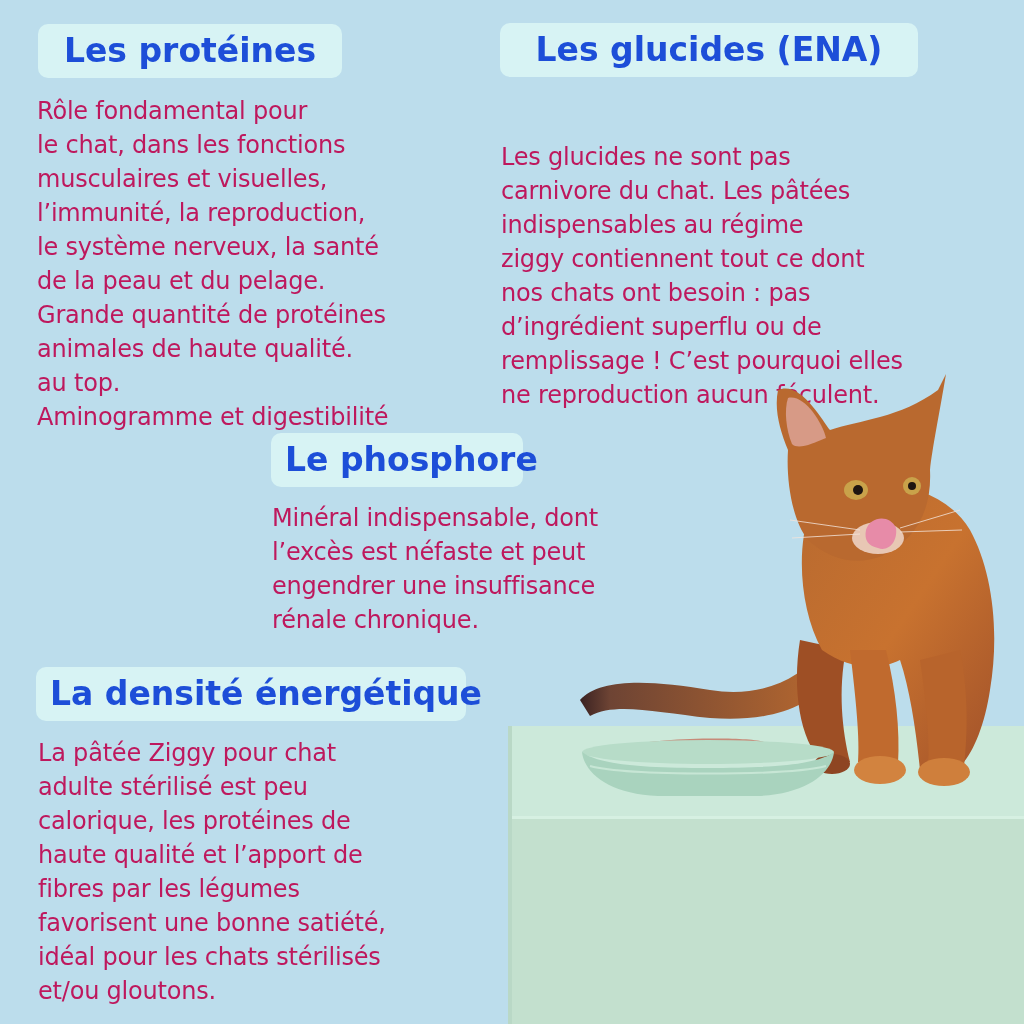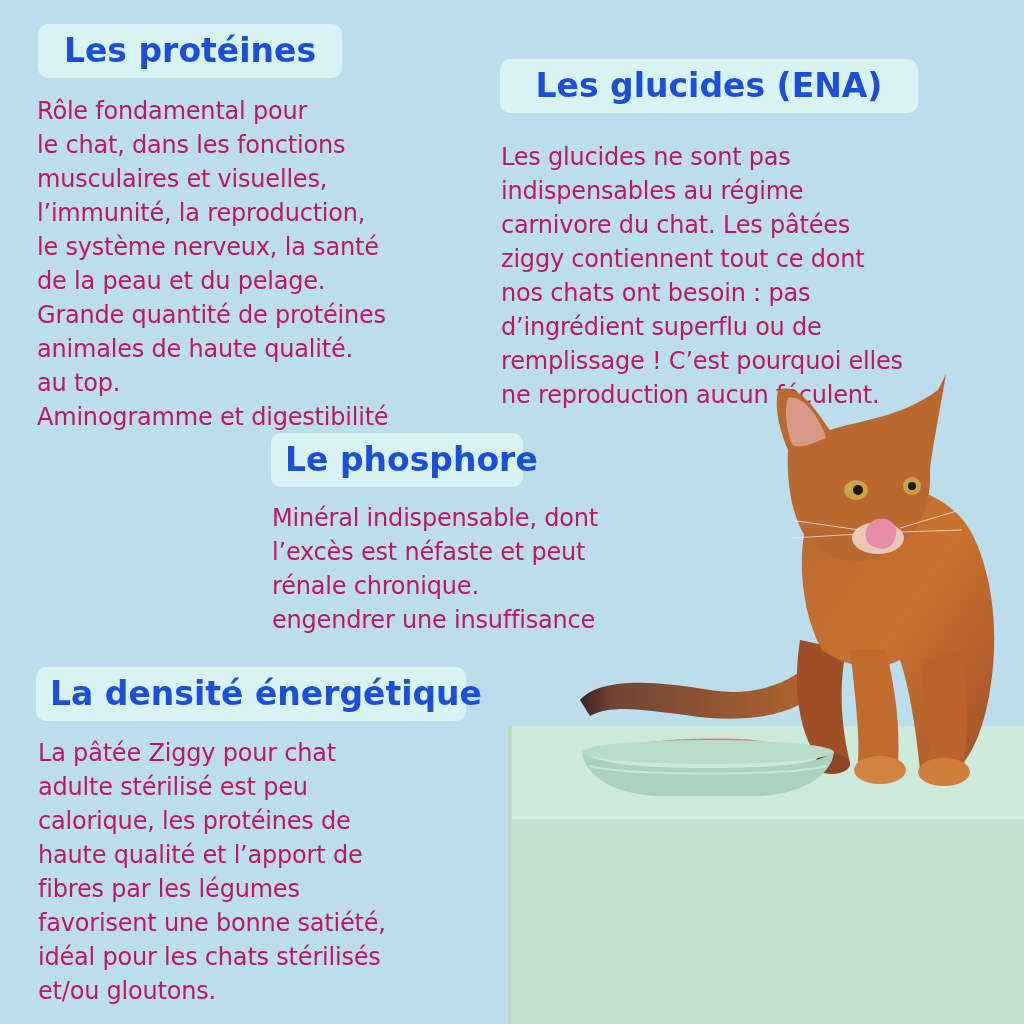--- a/index.html
+++ b/index.html
@@ -59,38 +59,38 @@
   <span>musculaires et visuelles,</span>
   <span>l’immunité, la reproduction,</span>
   <span>le système nerveux, la santé</span>
   <span>de la peau et du pelage.</span>
   <span>Grande quantité de protéines</span>
   <span>animales de haute qualité.</span>
   <span>au top.</span>
   <span>Aminogramme et digestibilité</span>
 </p>
 
-<div class="pill" style="left:500px; top:23px; width:418px;margin-top:36px;">Les glucides (ENA)</div>
+<div class="pill" style="left:500px; top:23px; width:418px;">Les glucides (ENA)</div>
 <p class="body-text" style="left:501px; top:92px;margin-top:48px;">
   <span>Les glucides ne sont pas</span>
+  <span>carnivore du chat. Les pâtées</span>
   <span>indispensables au régime</span>
-  <span>carnivore du chat. Les pâtées</span>
   <span>ziggy contiennent tout ce dont</span>
   <span>nos chats ont besoin : pas</span>
   <span>d’ingrédient superflu ou de</span>
   <span>remplissage ! C’est pourquoi elles</span>
   <span>ne reproduction aucun féculent.</span>
 </p>
 
 <div class="pill" style="left:271px; top:433px; width:252px;">Le phosphore</div>
 <p class="body-text" style="left:272px; top:501px;">
   <span>Minéral indispensable, dont</span>
   <span>l’excès est néfaste et peut</span>
+  <span>engendrer une insuffisance</span>
   <span>rénale chronique.</span>
-  <span>engendrer une insuffisance</span>
 </p>
 
 <div class="pedestal-edge"></div>
 <div class="pedestal-top"></div>
 <div class="pedestal-front"></div>
 
 <svg style="position:absolute; left:560px; top:360px;" width="464" height="450" viewBox="0 0 464 450">
   <defs>
     <linearGradient id="fur" x1="0" y1="0" x2="1" y2="1">
       <stop offset="0" stop-color="#B86A30"></stop>

